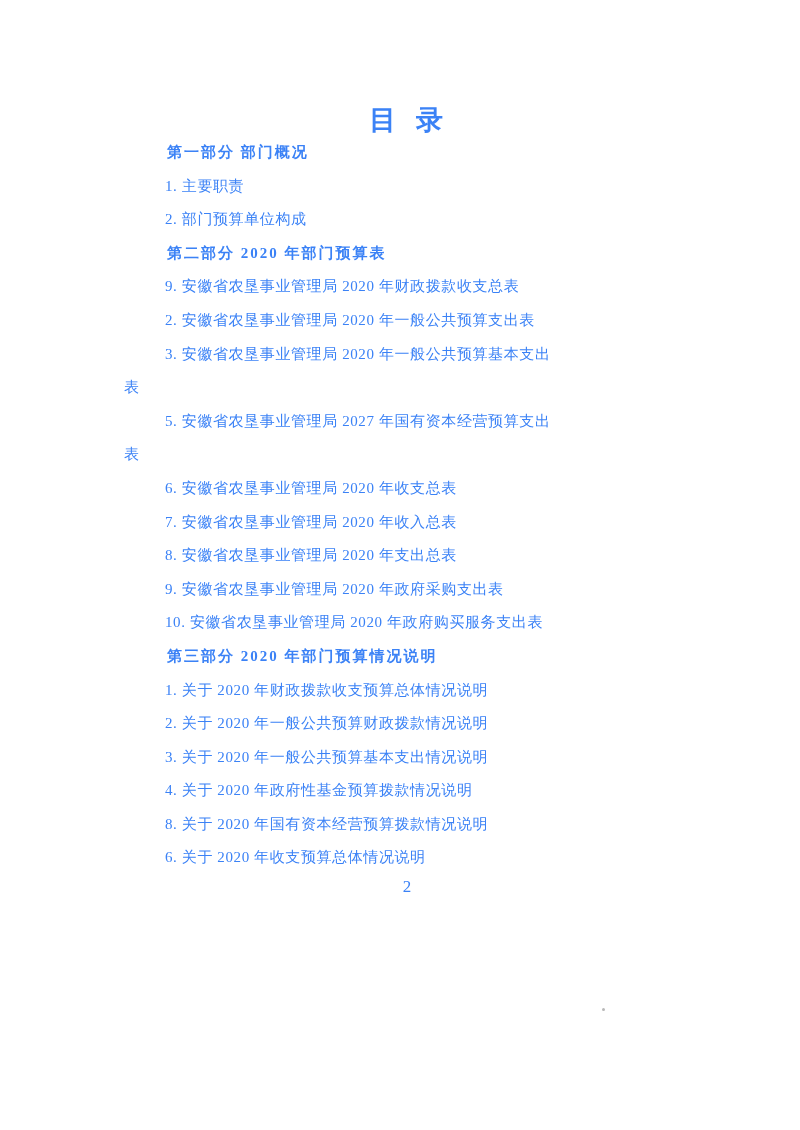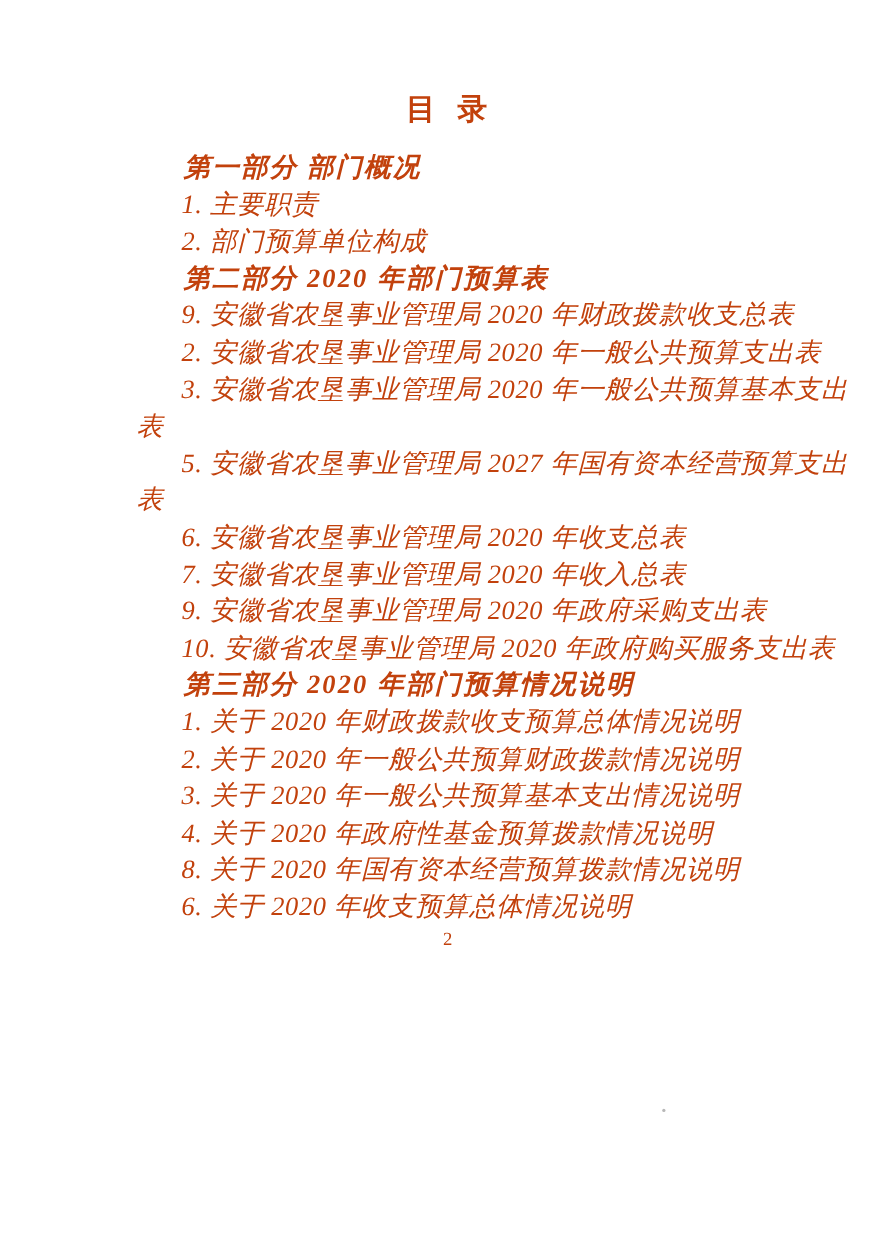--- a/index.html
+++ b/index.html
@@ -6,43 +6,42 @@
     margin: 0;
     padding: 0;
     background: #ffffff;
   }
   .page {
     position: relative;
     width: 800px;
     height: 1130px;
     background: #ffffff;
     box-sizing: border-box;
-    padding-top: 84px;
+    padding-top: 105px;
     overflow: hidden;
     font-family: "Liberation Serif", serif;
-    color: #c2410c;
+    color: #3b82f6;
   }
   .doc-title {
     width: 566px;
     margin: 0 0 0 124px;
     text-align: center;
     font-size: 27px;
     font-weight: bold;
     line-height: 31px;
     letter-spacing: 2px;
     word-spacing: 9px;
     white-space: nowrap;
   }
   .toc {
     width: 566px;
-    margin: 22px 0 0 124px;
-    font-size: 24px;
+    margin: 0 0 0 124px;
+    font-size: 15px;
     line-height: 33.6px;
     letter-spacing: 0.6px;
-    font-style: italic;
   }
   .toc-heading {
     font-weight: bold;
     text-indent: 43px;
     letter-spacing: 2px;
     white-space: nowrap;
   }
   .toc-line {
     white-space: nowrap;
   }
@@ -99,20 +98,23 @@
         <div class="toc-line first">5. 安徽省农垦事业管理局 2027 年国有资本经营预算支出</div>
         <div class="toc-line cont">表</div>
       </div>
       <div class="toc-item">
         <div class="toc-line first">6. 安徽省农垦事业管理局 2020 年收支总表</div>
       </div>
       <div class="toc-item">
         <div class="toc-line first">7. 安徽省农垦事业管理局 2020 年收入总表</div>
       </div>
       <div class="toc-item">
+        <div class="toc-line first">8. 安徽省农垦事业管理局 2020 年支出总表</div>
+      </div>
+      <div class="toc-item">
         <div class="toc-line first">9. 安徽省农垦事业管理局 2020 年政府采购支出表</div>
       </div>
       <div class="toc-item">
         <div class="toc-line first">10. 安徽省农垦事业管理局 2020 年政府购买服务支出表</div>
       </div>
       <div class="toc-heading">第三部分 2020 年部门预算情况说明</div>
       <div class="toc-item">
         <div class="toc-line first">1. 关于 2020 年财政拨款收支预算总体情况说明</div>
       </div>
       <div class="toc-item">

